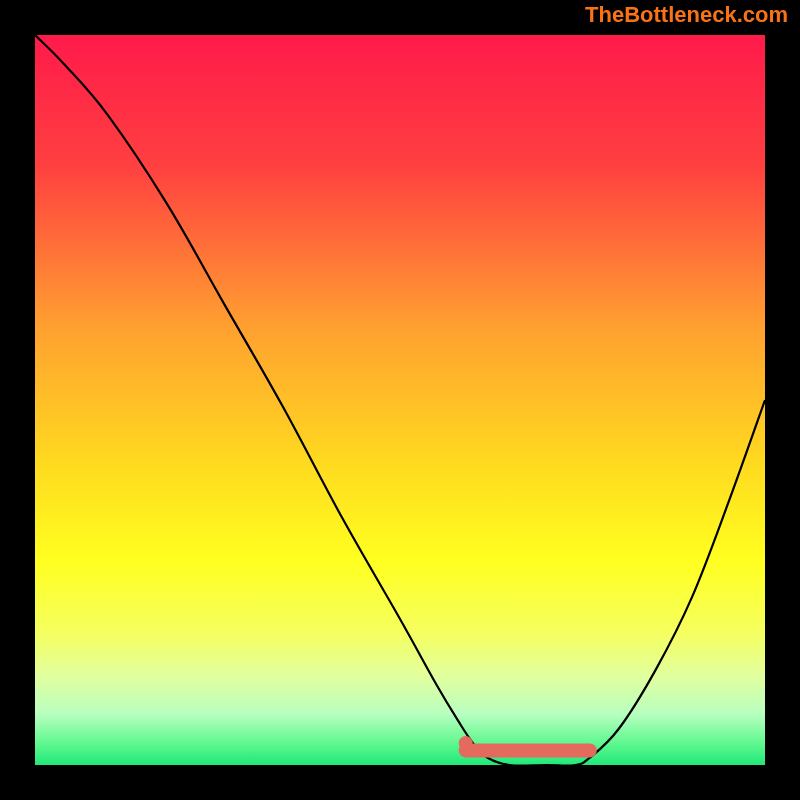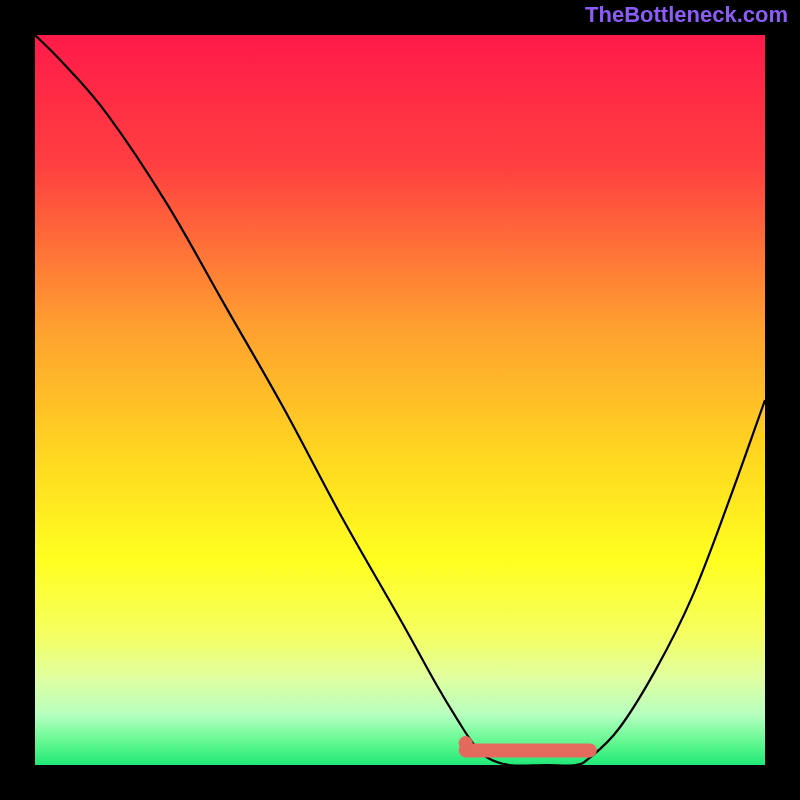--- a/index.html
+++ b/index.html
@@ -9,21 +9,21 @@
     height: 800px;
     background: #000;
     position: relative;
     overflow: hidden;
     font-family: Arial, sans-serif;
   }
   .watermark {
     position: absolute;
     top: 2px;
     right: 12px;
-    color: #8b5cf6;
+    color: #f97316;
     font-size: 22px;
     font-weight: bold;
     z-index: 10;
   }
   .plot-area {
     position: absolute;
     left: 35px;
     top: 35px;
     width: 730px;
     height: 730px;

